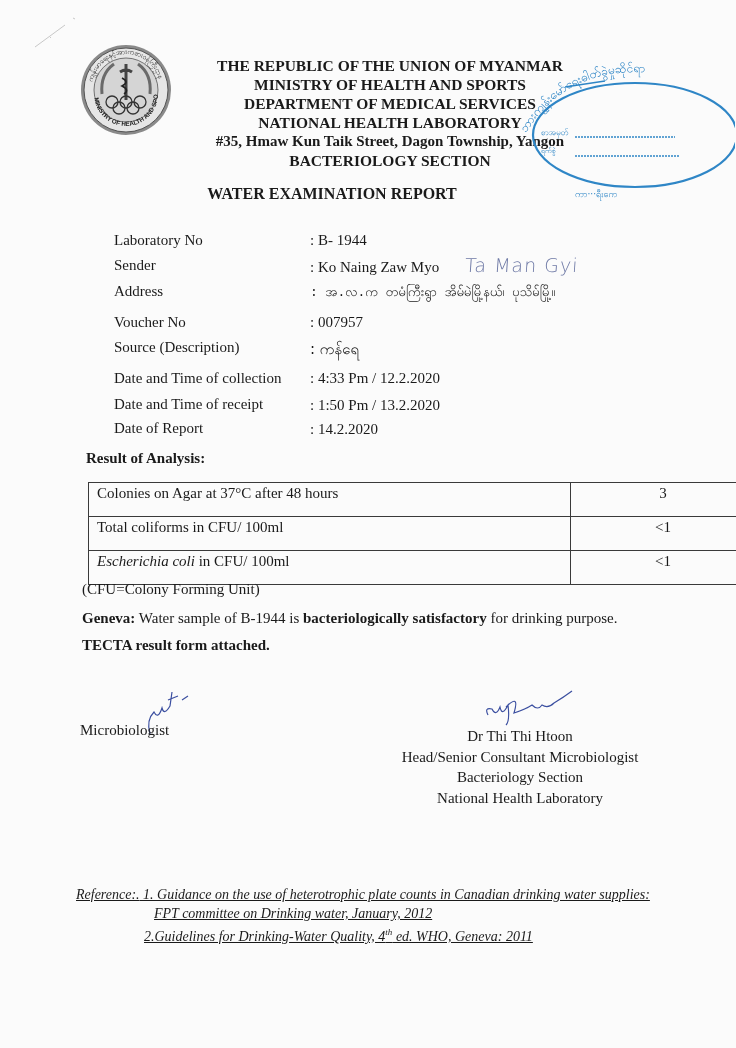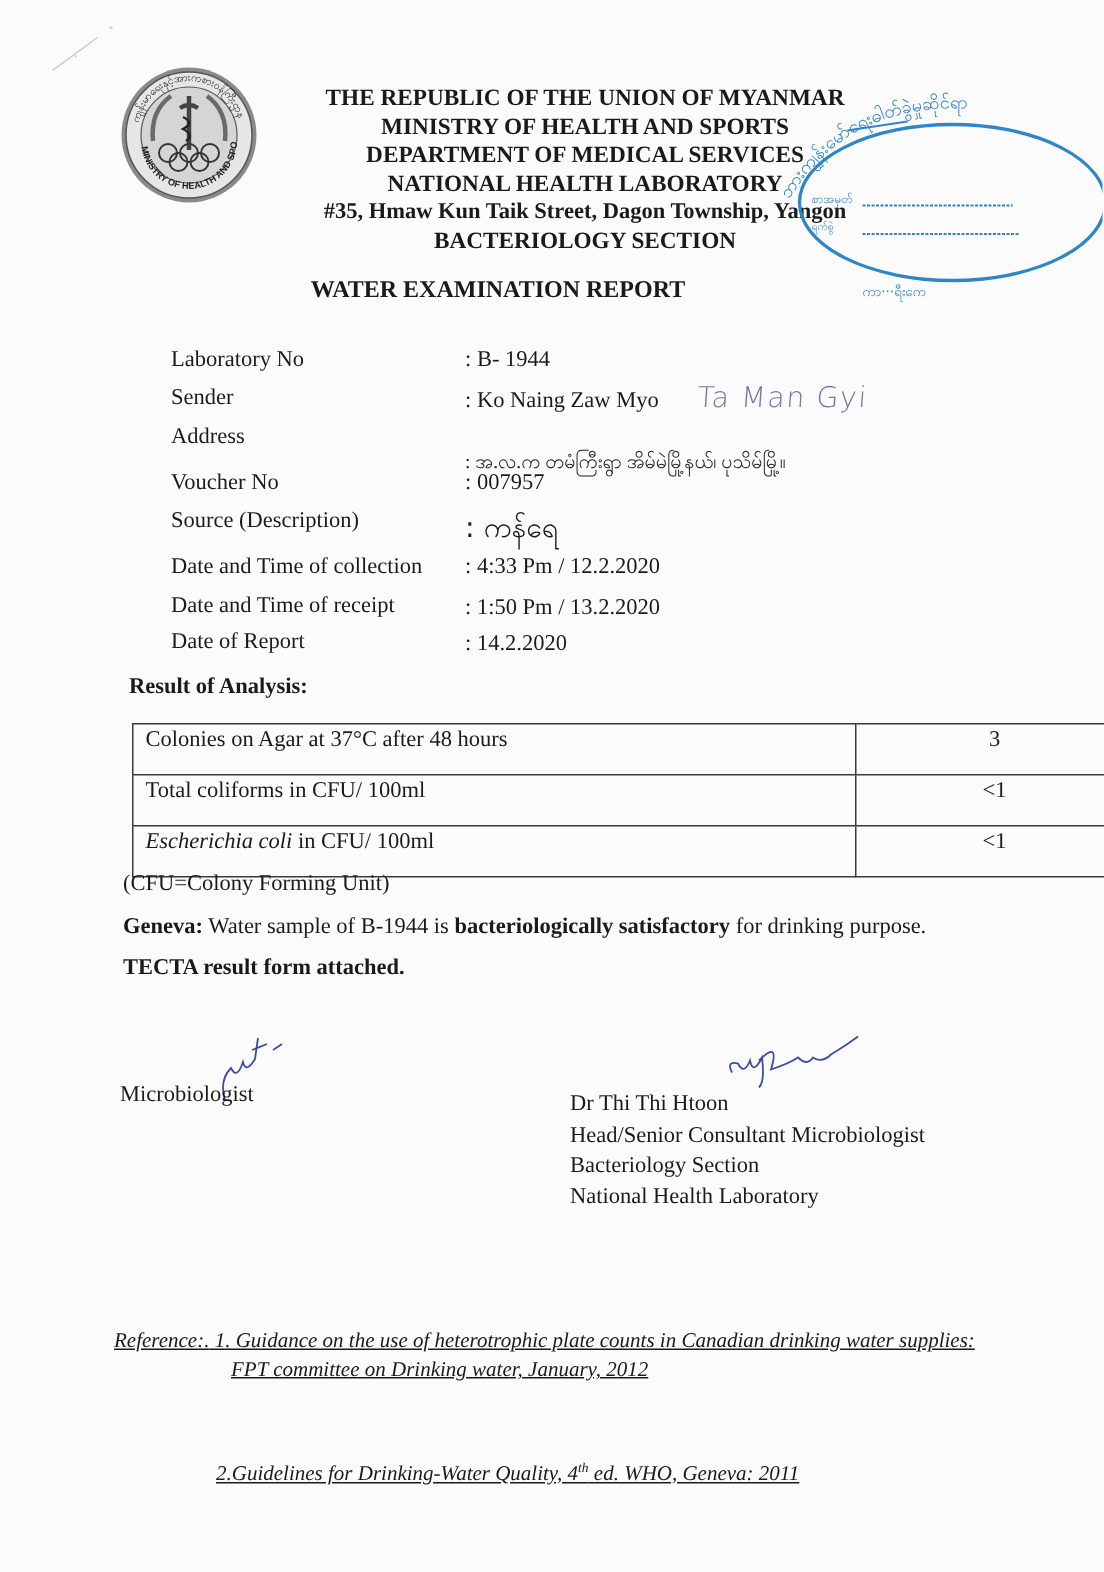--- a/index.html
+++ b/index.html
@@ -47,25 +47,25 @@
     table.results td.val { text-align: center; width: 168px; }
 
     .cfu-note { left: 82px; top: 581px; font-size: 15px; }
     .report-line { left: 82px; top: 610px; font-size: 15px; }
     .tecta-line { left: 82px; top: 637px; font-size: 15px; font-weight: bold; }
 
     .micro-sig { left: 140px; top: 686px; width: 60px; height: 50px; }
     .micro-label { left: 80px; top: 722px; font-size: 15px; }
 
     .head-sig { left: 480px; top: 687px; width: 100px; height: 40px; }
-    .signatory { left: 380px; top: 726px; width: 280px; text-align: left; font-size: 15px; line-height: 20.5px; }
+    .signatory { left: 380px; top: 726px; width: 280px; text-align: center; font-size: 15px; line-height: 20.5px; }
 
     .references { left: 76px; top: 885px; font-size: 14px; font-style: italic; line-height: 19px; text-decoration: underline; }
     .references .ref-indent-1 { padding-left: 78px; }
-    .references .ref-indent-2 { padding-left: 68px; margin-top: 46px; }
+    .references .ref-indent-2 { padding-left: 68px; }
     sup { font-size: 9px; }
   </style>
 </head>
 <body>
 
 <svg class="scan-mark" viewBox="0 0 60 40">
   <path d="M10 32 L40 10 M48 3 l2 1 M25 22 l1 1" stroke="#c8c8c8" stroke-width="1" fill="none"></path>
 </svg>
 
 <svg class="abs logo" viewBox="0 0 92 92">
@@ -120,27 +120,27 @@
 <div class="abs report-title">WATER EXAMINATION REPORT</div>
 
 <div class="abs field-label" style="top:232px">Laboratory No</div>
 <div class="abs field-value" style="top:232px">: B- 1944</div>
 
 <div class="abs field-label" style="top:257px">Sender</div>
 <div class="abs field-value" style="top:259px">: Ko Naing Zaw Myo</div>
 <div class="abs handwriting">Ta Man Gyi</div>
 
 <div class="abs field-label" style="top:283px">Address</div>
-<div class="abs field-value" style="top:283px; font-family:Liberation Serif, serif; font-size:13px;margin-top:16px;">: အ.လ.က တမံကြီးရွာ အိမ်မဲမြို့နယ်၊ ပုသိမ်မြို့။</div>
+<div class="abs field-value" style="top:283px; font-family:Liberation Mono, monospace; font-size:13px;">: အ.လ.က တမံကြီးရွာ အိမ်မဲမြို့နယ်၊ ပုသိမ်မြို့။</div>
 
 <div class="abs field-label" style="top:314px">Voucher No</div>
 <div class="abs field-value" style="top:314px">: 007957</div>
 
 <div class="abs field-label" style="top:339px">Source (Description)</div>
-<div class="abs field-value" style="top:339px; font-family:'DejaVu Sans', sans-serif; font-size:19px;">: ကန်ရေ</div>
+<div class="abs field-value" style="top:339px; font-family:'DejaVu Sans', sans-serif; font-size:15px;">: ကန်ရေ</div>
 
 <div class="abs field-label" style="top:370px">Date and Time of collection</div>
 <div class="abs field-value" style="top:370px">: 4:33 Pm / 12.2.2020</div>
 
 <div class="abs field-label" style="top:396px">Date and Time of receipt</div>
 <div class="abs field-value" style="top:397px">: 1:50 Pm / 13.2.2020</div>
 
 <div class="abs field-label" style="top:420px">Date of Report</div>
 <div class="abs field-value" style="top:421px">: 14.2.2020</div>
 

